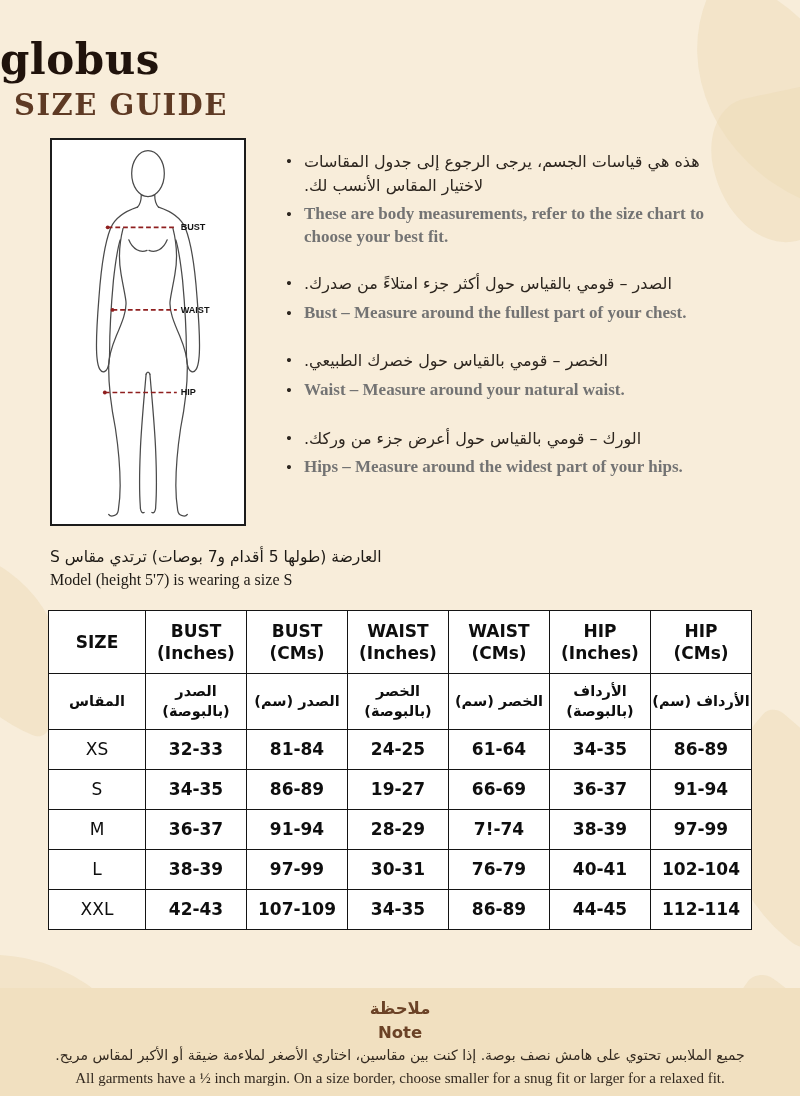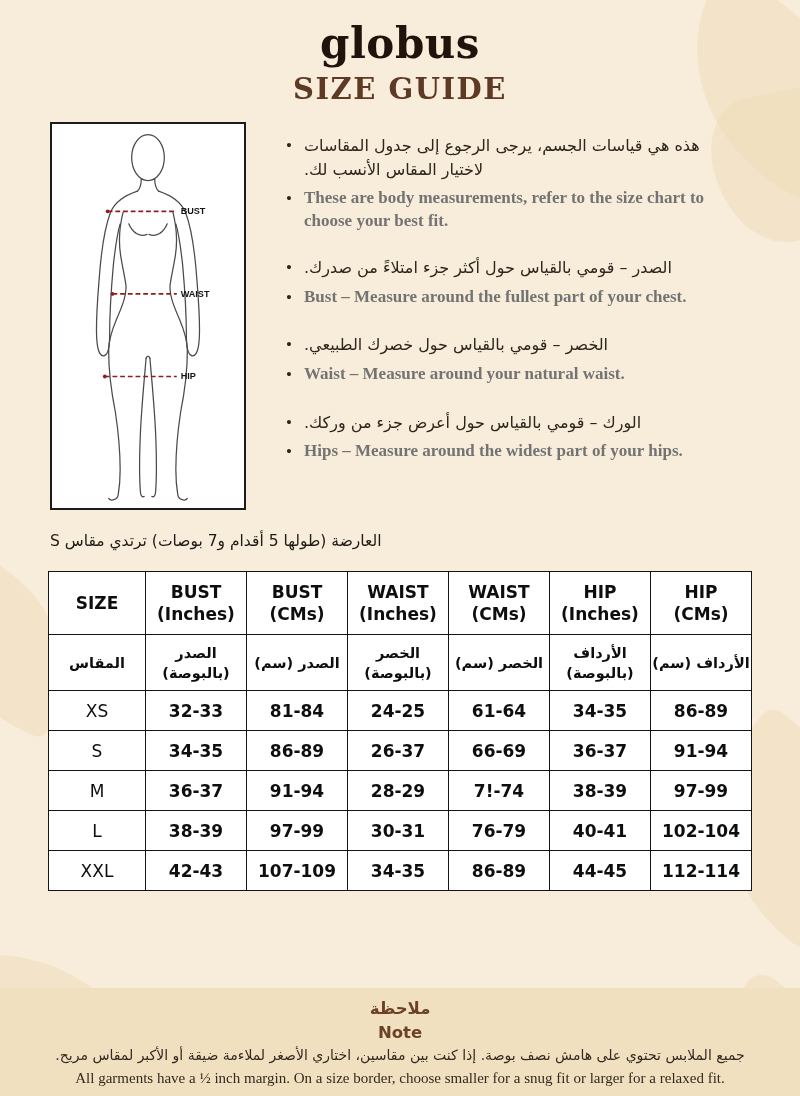--- a/index.html
+++ b/index.html
@@ -13,21 +13,21 @@
   
   .leaf { position: absolute; background: #eedcb8; opacity: .5; z-index: 0;
           border-radius: 8% 85% 12% 85%; }
   .leaf1 { width: 200px; height: 175px; top: 4px;   right: -75px; transform: rotate(24deg); }
   .leaf2 { width: 110px; height: 150px; top: 95px;  right: -25px; transform: rotate(-12deg); border-radius: 60% 10% 60% 90%; }
   .leaf3 { width: 150px; height: 140px; top: 575px; left: -70px;  transform: rotate(205deg); }
   .leaf4 { width: 210px; height: 195px; top: 935px; left: -80px;  transform: rotate(160deg); }
   .leaf5 { width: 190px; height: 170px; top: 745px; right: -85px; transform: rotate(40deg); }
   .leaf6 { width: 160px; height: 150px; top: 1000px; right: -60px; transform: rotate(215deg); }
 
-  header { position: relative; z-index: 2; text-align: center; padding-top: 22px; }
+  header { position: relative; z-index: 2; text-align: left; padding-top: 38px; }
   .logo  { font-family: "DejaVu Serif", serif; font-weight: 700; font-size: 42px;
            line-height: 1.05; color: #20130c; letter-spacing: .5px; }
   .title { margin: 6px 14px 0; font-family: "DejaVu Serif", serif; font-weight: 700;
            font-size: 29px; letter-spacing: 1.5px; color: #5e3a24; }
 
   .top { position: relative; z-index: 2; display: flex; margin: 16px 0 0 50px; gap: 40px; }
   .figure-box { width: 196px; height: 388px; background: #ffffff;
                 border: 2px solid #1c1c1c; flex: 0 0 auto; }
   .figure-box svg { width: 100%; height: 100%; display: block; }
   .body-line { fill: none; stroke: #4a4a4a; stroke-width: 1.3; stroke-linecap: round; }
@@ -169,20 +169,21 @@
         <div class="item">
           <span class="bullet">•</span>
           <span class="txt en-text">Hips – Measure around the widest part of your hips.</span>
         </div>
       </div>
     </div>
   </section>
 
   <div class="model-note">
     <span class="m-ar" dir="rtl">العارضة (طولها 5 أقدام و7 بوصات) ترتدي مقاس S</span>
+    <div class="m-en">Model (height 5'7) is wearing a size S</div>
   </div>
 
   <table class="size-table">
     <colgroup>
       <col style="width:97px">
         <col>
         <col>
         <col>
         <col>
         <col>
@@ -255,21 +256,21 @@
       <td>81-84</td>
       <td>24-25</td>
       <td>61-64</td>
       <td>34-35</td>
       <td>86-89</td>
     </tr>
     <tr class="data">
       <td class="size-col">S</td>
       <td>34-35</td>
       <td>86-89</td>
-      <td>26-37</td>
+      <td>19-27</td>
       <td>66-69</td>
       <td>36-37</td>
       <td>91-94</td>
     </tr>
     <tr class="data">
       <td class="size-col">M</td>
       <td>36-37</td>
       <td>91-94</td>
       <td>28-29</td>
       <td>7!-74</td>

